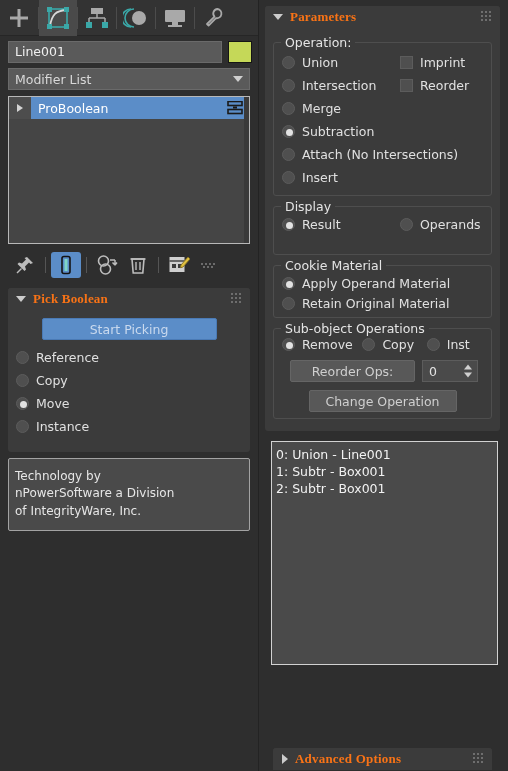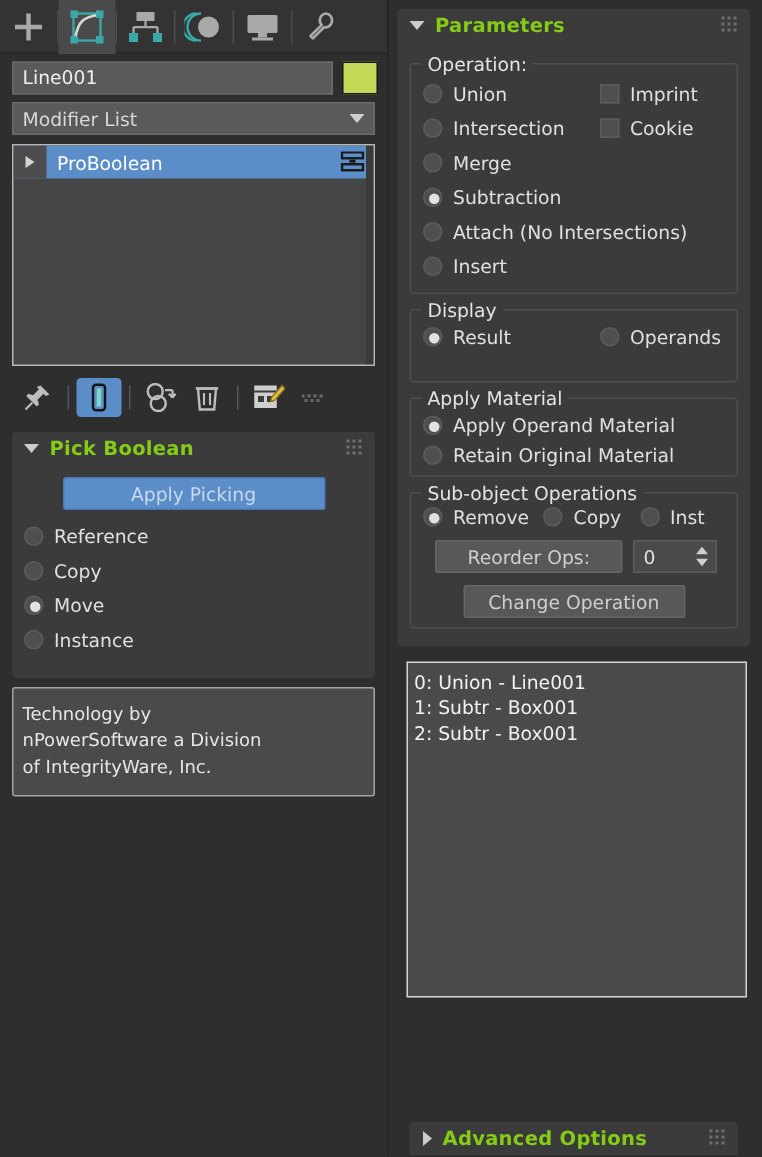--- a/index.html
+++ b/index.html
@@ -93,22 +93,23 @@
     margin-left: 8px; width: 0; height: 0;
     border-left: 5px solid transparent; border-right: 5px solid transparent;
     border-top: 6px solid #cccccc;
   }
   .rollout-head .tri-closed {
     margin-left: 9px; width: 0; height: 0;
     border-top: 5px solid transparent; border-bottom: 5px solid transparent;
     border-left: 6px solid #cccccc;
   }
   .rollout-title {
-    margin-left: 7px; color: #84cc16; font-size: 13px; font-weight: bold;
+    margin-left: 7px; color: #f97316; font-size: 13px; font-weight: bold;
     letter-spacing: .2px;
+    font-family: Liberation Serif, serif;
   }
   .grip {
     position: absolute; right: 7px; top: 50%; transform: translateY(-50%);
     width: 12px; height: 12px;
   }
   .grip span {
     position: absolute; width: 2px; height: 2px; background: #6e6e6e;
   }
   .rollout-body { padding: 4px 8px 10px 8px; }
 
@@ -348,21 +349,21 @@
             <span style="left:8px;top:0"></span>
           <span style="left:0;top:4px"></span>
             <span style="left:4px;top:4px"></span>
             <span style="left:8px;top:4px"></span>
           <span style="left:0;top:8px"></span>
             <span style="left:4px;top:8px"></span>
             <span style="left:8px;top:8px"></span>
         </span>
       </div>
       <div class="rollout-body">
-        <div class="btn" id="start-picking">Apply Picking</div>
+        <div class="btn" id="start-picking">Start Picking</div>
         <div class="radio-grid">
           <div class="radio-cell">
             <span class="radio"></span>
             <span class="radio-label">Reference</span>
           </div>
           <div class="radio-cell">
             <span class="radio"></span>
             <span class="radio-label">Copy</span>
           </div>
           <div class="radio-cell">
@@ -419,21 +420,21 @@
             </div>
           </div>
 
           <div class="op-row">
             <div class="op-col-l">
               <span class="radio"></span>
               <span class="radio-label">Intersection</span>
             </div>
             <div class="op-col-r">
               <span class="checkbox"></span>
-              <span class="cb-label">Cookie</span>
+              <span class="cb-label">Reorder</span>
             </div>
           </div>
 
           <div class="op-row">
             <div class="op-col-l">
               <span class="radio"></span>
               <span class="radio-label">Merge</span>
             </div>
           </div>
 
@@ -467,21 +468,21 @@
               <span class="radio-label">Result</span>
             </div>
             <div class="op-col-r">
               <span class="radio"></span>
               <span class="radio-label">Operands</span>
             </div>
           </div>
         </div>
 
         <div class="group" style="padding-bottom:2px">
-          <span class="gtitle">Apply Material</span>
+          <span class="gtitle">Cookie Material</span>
           <div class="op-row" style="margin-top:2px;margin-bottom:5px">
             <div class="op-col-l" style="width:100%">
               <span class="radio sel"></span>
               <span class="radio-label">Apply Operand Material</span>
             </div>
           </div>
           <div class="op-row" style="margin-bottom:4px">
             <div class="op-col-l" style="width:100%">
               <span class="radio"></span>
               <span class="radio-label">Retain Original Material</span>

